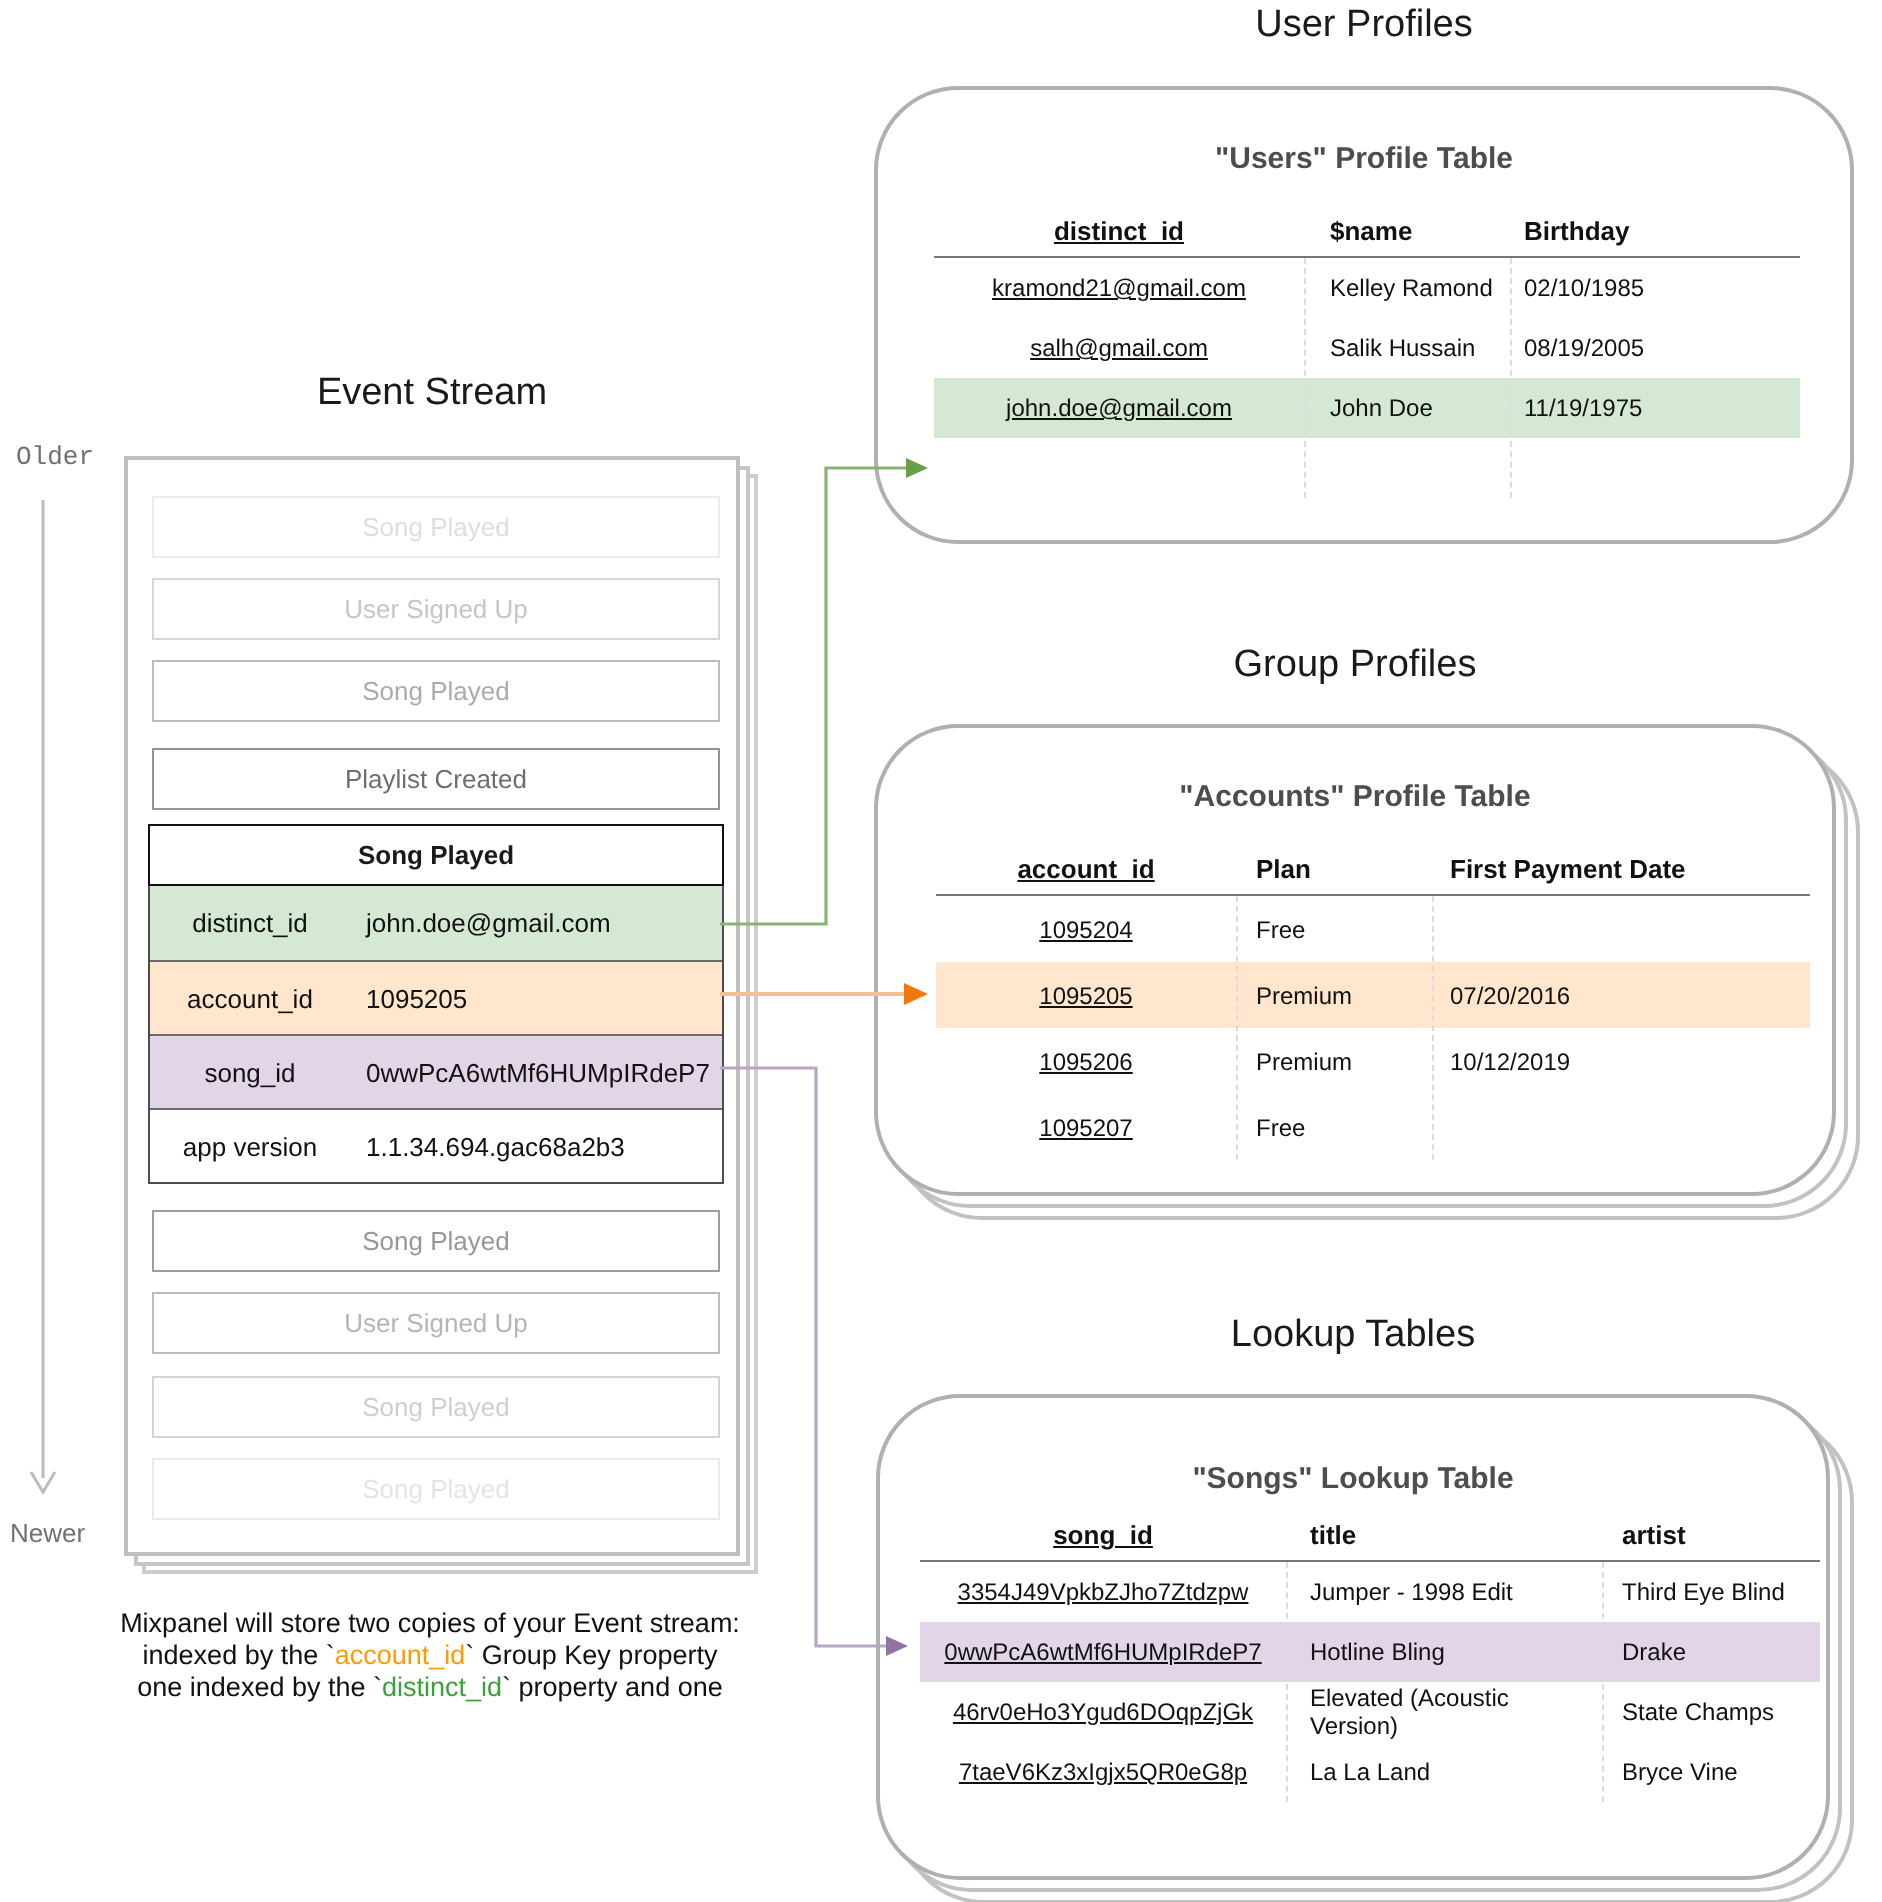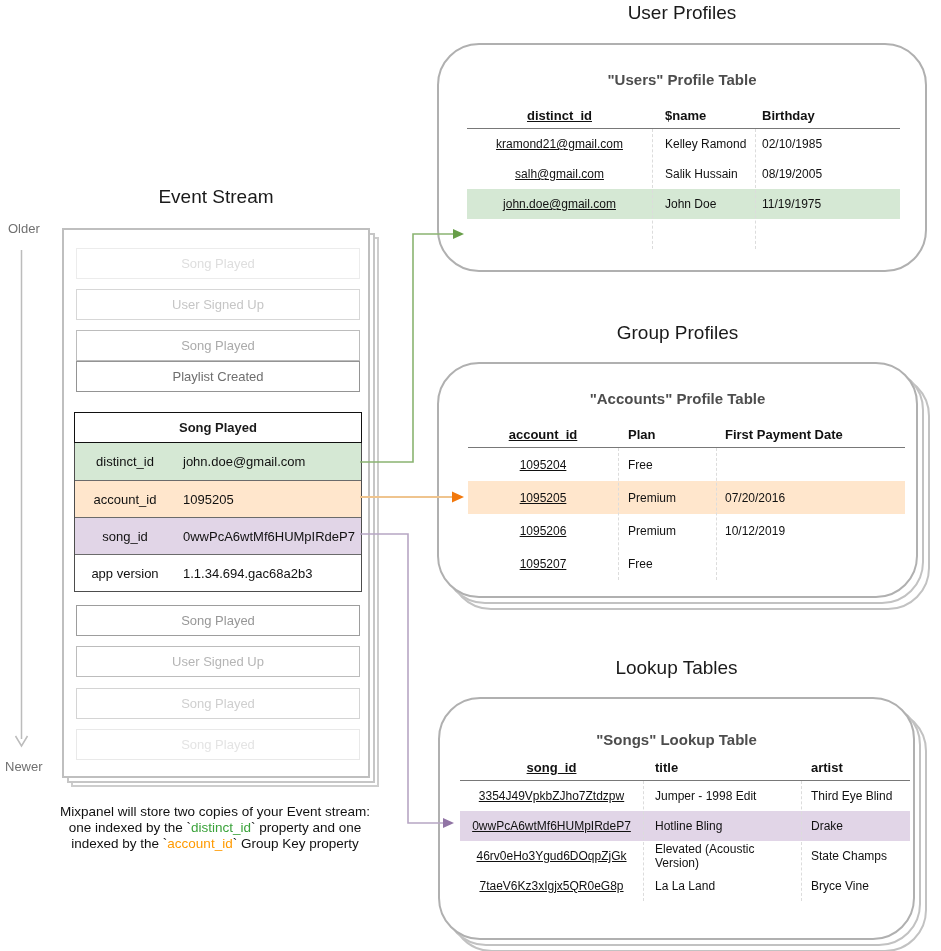--- a/index.html
+++ b/index.html
@@ -11,21 +11,21 @@
 
   
   .sec-title { position: absolute; text-align: center; font-size: 19px; color: #1a1a1a; }
   .t-event  { left: 62px;  top: 186px; width: 308px; }
   .t-users  { left: 437px; top: 2px;   width: 490px; }
   .t-group  { left: 437px; top: 322px; width: 481px; }
   .t-lookup { left: 438px; top: 657px; width: 477px; }
 
   
   .tl-label { position: absolute; font-size: 13px; color: #707070; }
-  .older { left: 8px; top: 221px; }
+  .older { left: 8px; top: 221px; font-family: Liberation Mono, monospace; }
   .newer { left: 5px; top: 759px; }
 
   
   .es-layer { position: absolute; background: #fff; border: 2px solid #cdcdcd; }
   .es-l2 { left: 71px; top: 237px; width: 308px; height: 550px; }
   .es-l1 { left: 67px; top: 233px; width: 308px; height: 550px; border-color: #c6c6c6; }
   .es-container {
     position: absolute; left: 62px; top: 228px; width: 308px; height: 550px;
     background: #fff; border: 2px solid #bfbfbf;
   }
@@ -132,21 +132,21 @@
   <div class="sec-title t-event">Event Stream</div>
   <div class="tl-label older">Older</div>
   <div class="tl-label newer">Newer</div>
 
   <div class="es-layer es-l2"></div>
   <div class="es-layer es-l1"></div>
   <div class="es-container">
     <div class="ebox b1" style="top:18px">Song Played</div>
     <div class="ebox b2" style="top:59px">User Signed Up</div>
     <div class="ebox b3" style="top:100px">Song Played</div>
-    <div class="ebox b4" style="top:131px">Playlist Created</div>
+    <div class="ebox b4" style="top:144px">Playlist Created</div>
 
     <div class="expanded">
       <div class="ex-header">Song Played</div>
       <div class="ex-rows">
         <div class="ex-row hl-green">
           <span class="ex-key">distinct_id</span>
           <span class="ex-val">john.doe@gmail.com</span>
         </div>
         <div class="ex-row hl-orange">
           <span class="ex-key">account_id</span>
@@ -164,22 +164,22 @@
     </div>
 
     <div class="ebox a1" style="top:375px">Song Played</div>
     <div class="ebox a2" style="top:416px">User Signed Up</div>
     <div class="ebox a3" style="top:458px">Song Played</div>
     <div class="ebox a4" style="top:499px">Song Played</div>
   </div>
 
   <div class="caption">
     <div><span>Mixpanel will store two copies of your Event stream:</span></div>
+    <div><span>indexed by the `</span><span class="code-orange">account_id</span><span>` Group Key property</span></div>
     <div><span>one indexed by the `</span><span class="code-green">distinct_id</span><span>` property and one</span></div>
-    <div><span>indexed by the `</span><span class="code-orange">account_id</span><span>` Group Key property</span></div>
   </div>
 
   <div class="sec-title t-users">User Profiles</div>
   <div class="card card-users">
     <div class="tbl-title">"Users" Profile Table</div>
     <div class="tbl">
       <div class="thead">
         <span class="c1 u">distinct_id</span>
         <span class="c2">$name</span>
         <span class="c3">Birthday</span>

